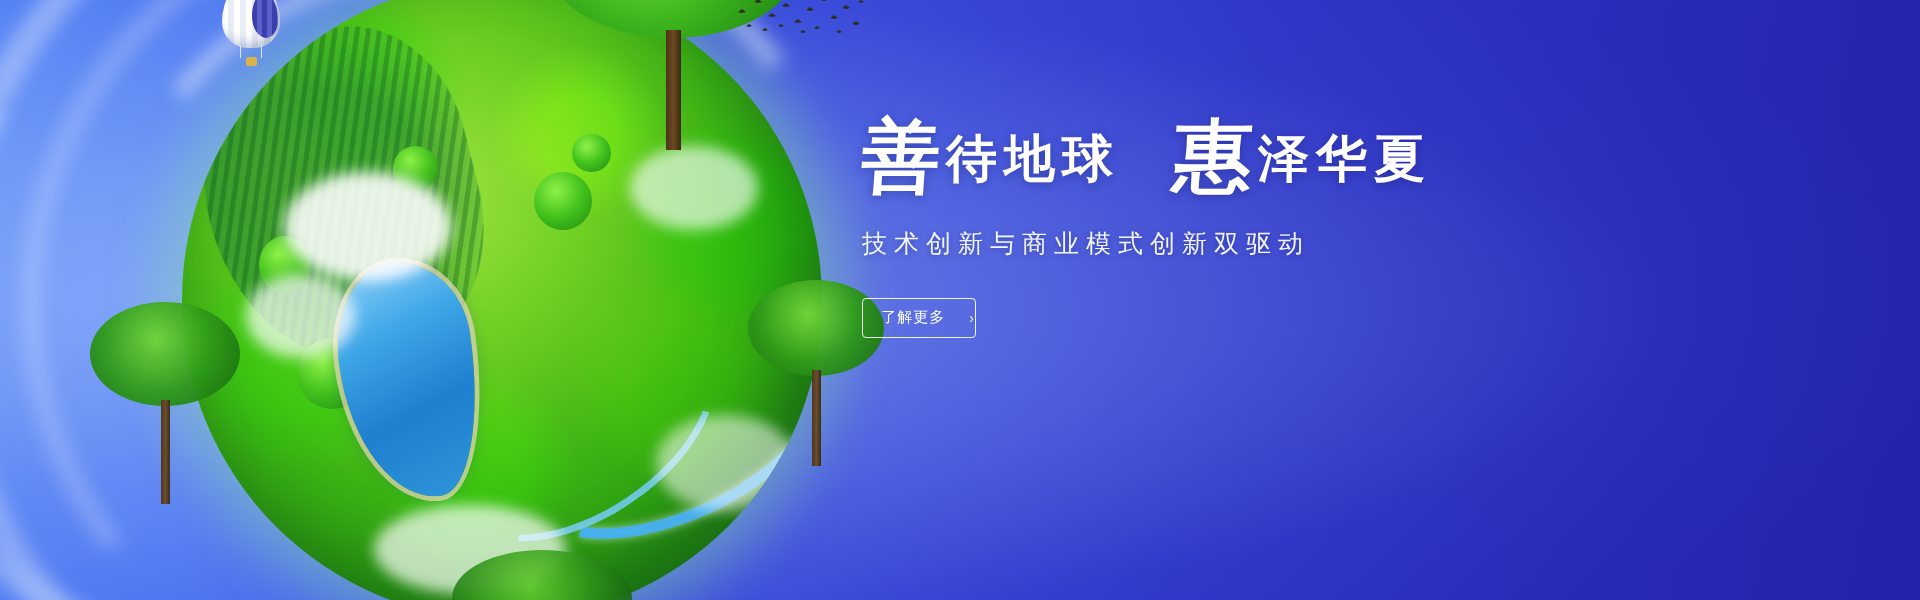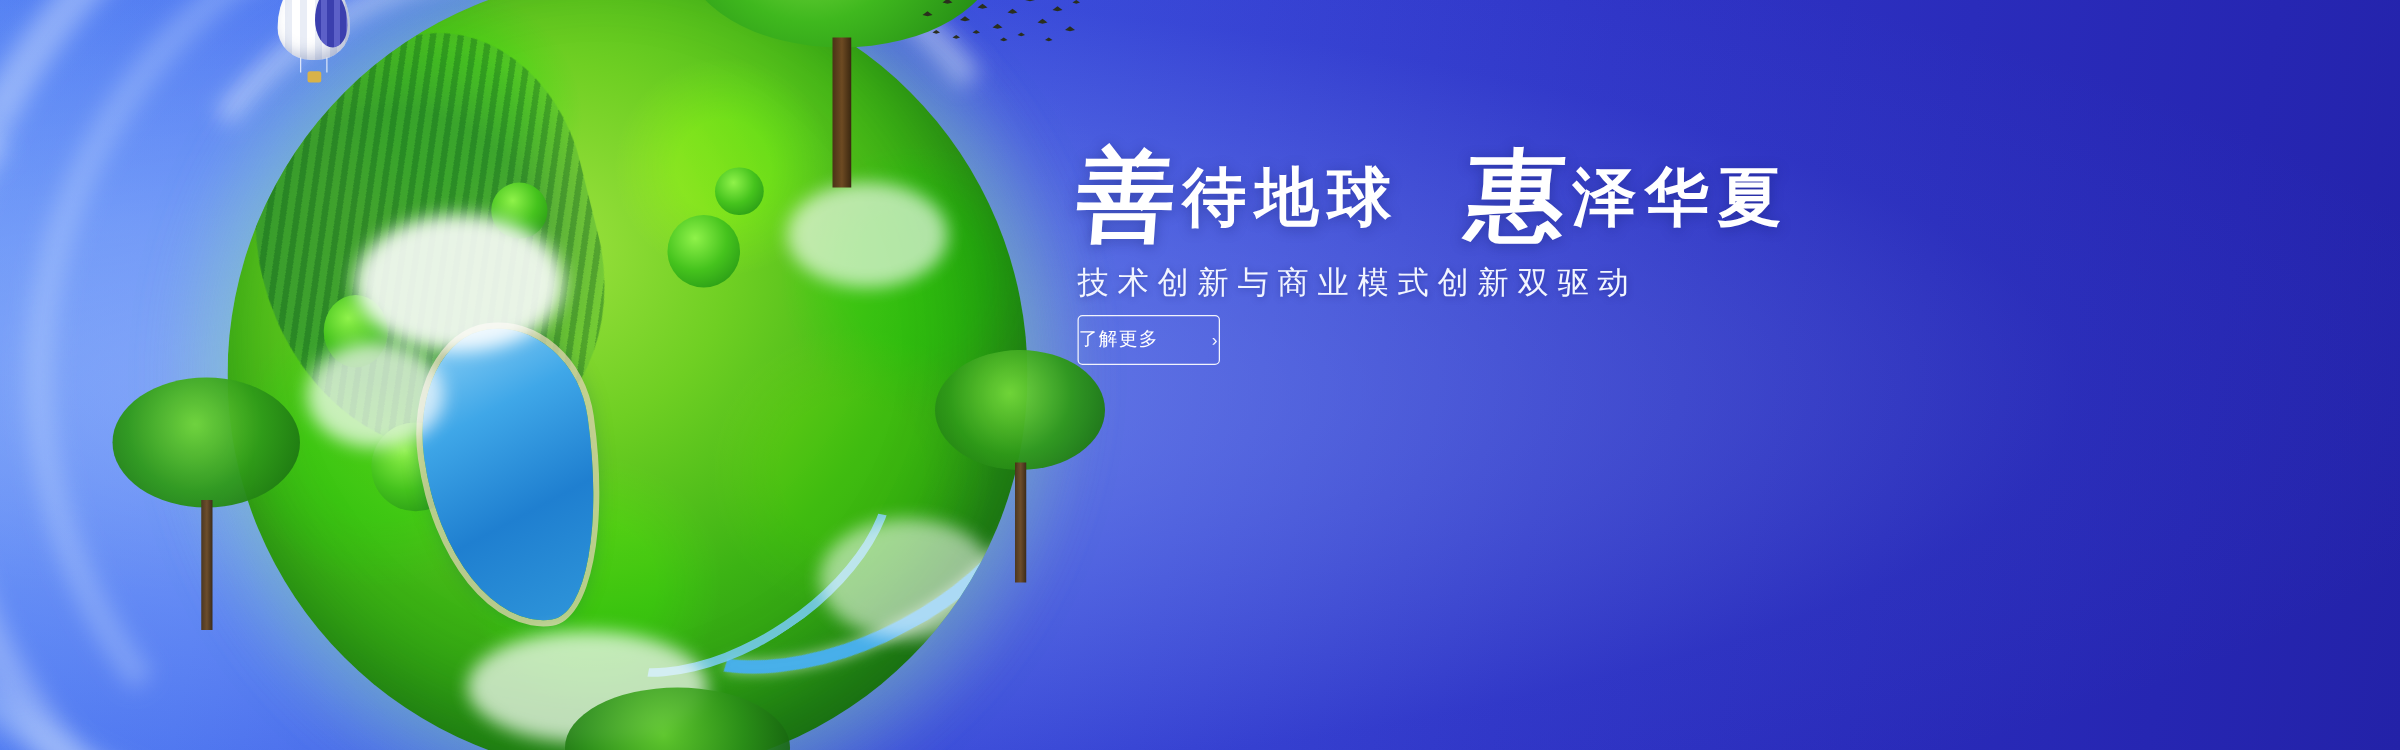--- a/index.html
+++ b/index.html
@@ -192,32 +192,32 @@
     letter-spacing:0; transform:skewX(-4deg);
   }
   .hl-small{
     font-family:"Liberation Serif","DejaVu Serif",serif;
     font-size:51px; line-height:1; font-weight:700;
     letter-spacing:7px; padding-bottom:10px; margin-left:6px;
   }
   .hl-gap{ display:inline-block; width:54px; }
 
   .subtitle{
-    margin-top:14px; font-size:25px; letter-spacing:7px; font-weight:400;
+    margin-top:32px; font-size:25px; letter-spacing:7px; font-weight:400;
     color:#f2f5ff; white-space:nowrap;
     text-shadow:0 1px 6px rgba(12,20,90,.35);
   }
   .desc{
     margin-top:20px; font-size:17px; letter-spacing:.5px; color:#e9eeff;
     white-space:nowrap; text-shadow:0 1px 5px rgba(12,20,90,.3);
   }
 
   #cta{
-    margin-top:10px; display:inline-flex; align-items:center; justify-content:space-between;
-    gap:0; width:114px; height:40px;
+    margin-top:38px; display:inline-flex; align-items:center; justify-content:flex-end;
+    gap:24px; width:114px; height:40px;
     border:1px solid rgba(255,255,255,.92); border-radius:4px;
     background:transparent; color:#ffffff; font-size:15px; letter-spacing:1px;
     cursor:pointer;
   }
   #cta .chev{ font-size:14px; opacity:.95; }
 </style>
 </head>
 <body>
 
 <div id="banner">

